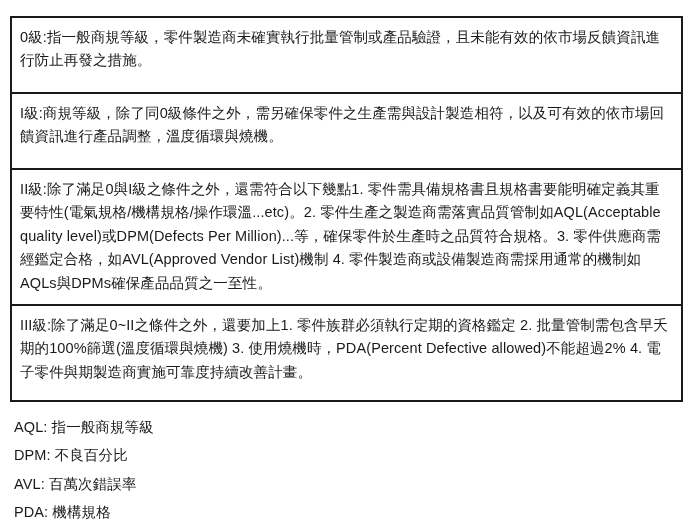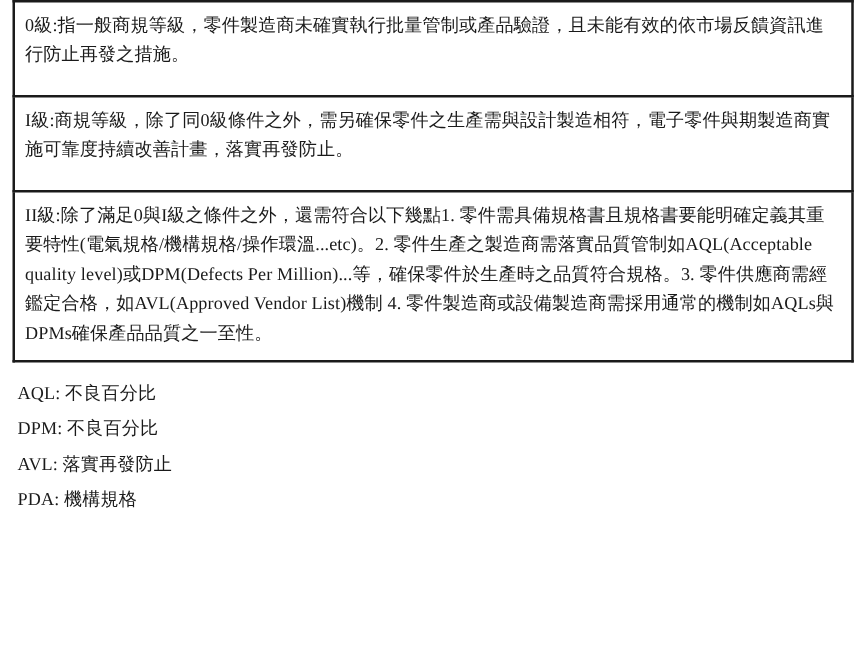--- a/index.html
+++ b/index.html
@@ -11,23 +11,22 @@
     width: 693px;
     height: 528px;
     font-family: "Liberation Sans", "DejaVu Sans", sans-serif;
     color: #1a1a1a;
     overflow: hidden;
   }
   .page {
     width: 693px;
     height: 528px;
     box-sizing: border-box;
-    padding: 0 10px 0 10px;
+    padding: 16px 10px 0 10px;
     position: relative;
-    font-family: Liberation Serif, serif;
   }
   .grade-table {
     width: 673px;
     border-collapse: collapse;
     border: 2px solid #1a1a1a;
     table-layout: fixed;
   }
   .grade-table td {
     border: 2px solid #1a1a1a;
     padding: 8px 8px 8px 8px;
@@ -56,28 +55,31 @@
 <body>
 
 <div class="page">
 
   <table class="grade-table">
     <tbody>
       <tr class="row-0">
         <td>0級:指一般商規等級，零件製造商未確實執行批量管制或產品驗證，且未能有效的依市場反饋資訊進行防止再發之措施。</td>
       </tr>
       <tr class="row-1">
-        <td>I級:商規等級，除了同0級條件之外，需另確保零件之生產需與設計製造相符，電子零件與期製造商實施可靠度持續改善計畫，落實再發防止。</td>
+        <td>I級:商規等級，除了同0級條件之外，需另確保零件之生產需與設計製造相符，以及可有效的依市場回饋資訊進行產品調整，溫度循環與燒機。</td>
       </tr>
       <tr class="row-2">
         <td>II級:除了滿足0與I級之條件之外，還需符合以下幾點1. 零件需具備規格書且規格書要能明確定義其重要特性(電氣規格/機構規格/操作環溫...etc)。2. 零件生產之製造商需落實品質管制如AQL(Acceptable quality level)或DPM(Defects Per Million)...等，確保零件於生產時之品質符合規格。3. 零件供應商需經鑑定合格，如AVL(Approved Vendor List)機制 4. 零件製造商或設備製造商需採用通常的機制如AQLs與DPMs確保產品品質之一至性。</td>
+      </tr>
+      <tr class="row-3">
+        <td>III級:除了滿足0~II之條件之外，還要加上1. 零件族群必須執行定期的資格鑑定 2. 批量管制需包含早夭期的100%篩選(溫度循環與燒機) 3. 使用燒機時，PDA(Percent Defective allowed)不能超過2% 4. 電子零件與期製造商實施可靠度持續改善計畫。</td>
       </tr>
     </tbody>
   </table>
 
   <div class="legend">
-    <div class="legend-item">AQL: 不良百分比</div>
+    <div class="legend-item">AQL: 指一般商規等級</div>
     <div class="legend-item">DPM: 不良百分比</div>
-    <div class="legend-item">AVL: 落實再發防止</div>
+    <div class="legend-item">AVL: 百萬次錯誤率</div>
     <div class="legend-item">PDA: 機構規格</div>
   </div>
 
 </div>
 
 </body></html>

